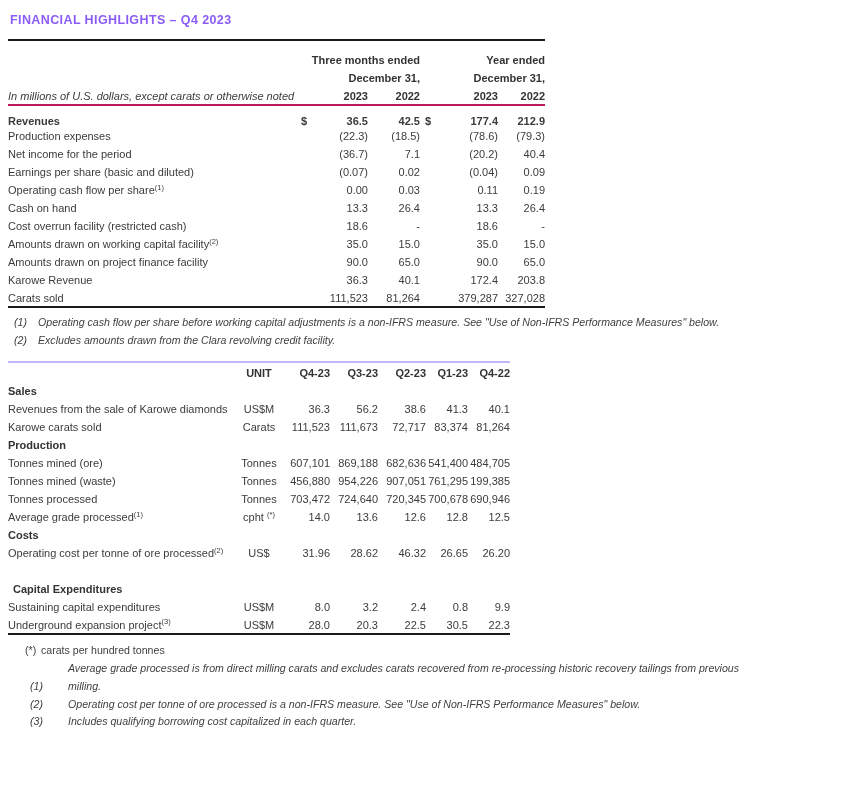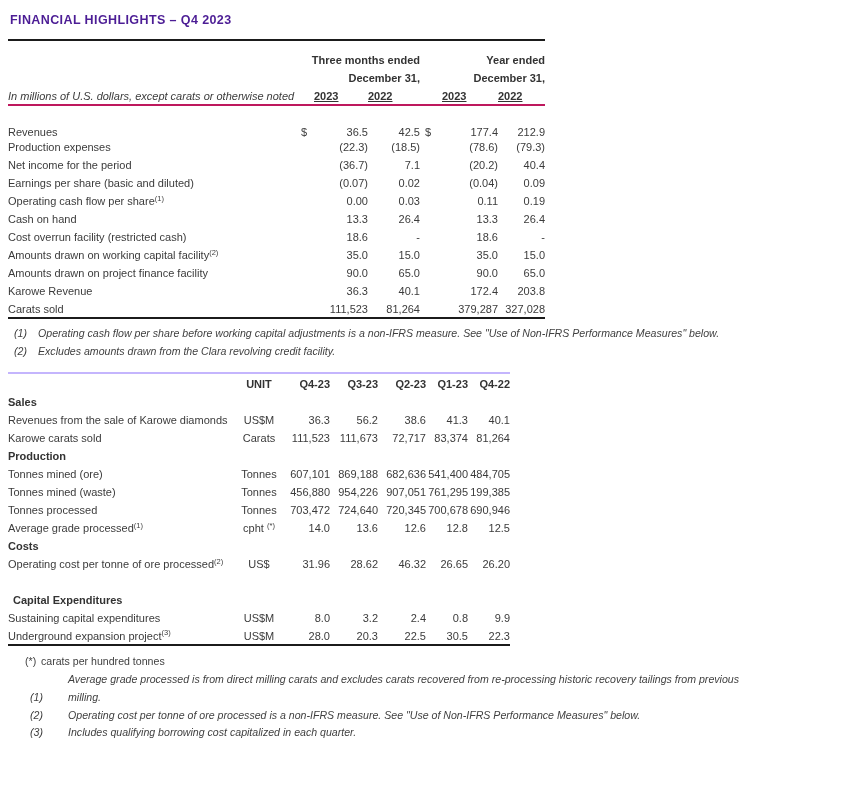--- a/index.html
+++ b/index.html
@@ -4,36 +4,36 @@
 <style>
   * { box-sizing: border-box; }
   html, body { margin: 0; padding: 0; background: #ffffff; }
   .page {
     width: 849px; height: 787px; background: #ffffff; overflow: hidden;
     font-family: "Liberation Sans", "DejaVu Sans", sans-serif;
     color: #3b3b3b; font-size: 11px;
     padding: 13px 0 0 8px; position: relative;
   }
   .section-title {
-    font-size: 12.5px; font-weight: bold; color: #4c1d95;
+    font-size: 12.5px; font-weight: bold; color: #8b5cf6;
     letter-spacing: 0.4px; margin: 0 0 0 2px; white-space: nowrap;
   }
   .title-rule { width: 537px; border-bottom: 2px solid #1b1b1b; margin-top: 12px; }
 
   table { border-collapse: collapse; table-layout: fixed; font-size: 11px; color: #3b3b3b; }
   td, th { padding: 0; height: 18px; vertical-align: middle; font-weight: normal;
            text-align: left; white-space: nowrap; overflow: visible; }
 
   #t1 { width: 537px; margin-top: 10px; border-bottom: 2px solid #1b1b1b; }
   #t1 thead .grp { font-weight: bold; color: #333; height: 16px; }
   #t1 thead .right-h { text-align: right; }
   .years-row th { border-bottom: 2px solid #be185d; height: 18px; margin-top: 35px; }
-  .years-row .yr { font-weight: bold; text-align: left; color: #333; text-decoration: underline; }
+  .years-row .yr { font-weight: bold; text-align: right; color: #333; }
   .italic { font-style: italic; }
-  #t1 tbody tr:first-child td { padding-top: 20px; }
+  #t1 tbody tr:first-child td { padding-top: 9px; font-weight: bold; }
   .num { text-align: right; }
   .cur { text-align: left; padding-left: 5px; }
 
   #t2 { width: 502px; margin-top: 13px; border-top: 2px solid #c4b5fd; border-bottom: 2px solid #1b1b1b; }
   #t2 thead th { font-weight: bold; color: #333; height: 20px; }
   #t2 .unit { text-align: center; }
   #t2 .section-row td { font-weight: bold; color: #333; }
   #t2 .indent { padding-left: 5px; }
   #t2 .blank-row td { height: 18px; }
 

